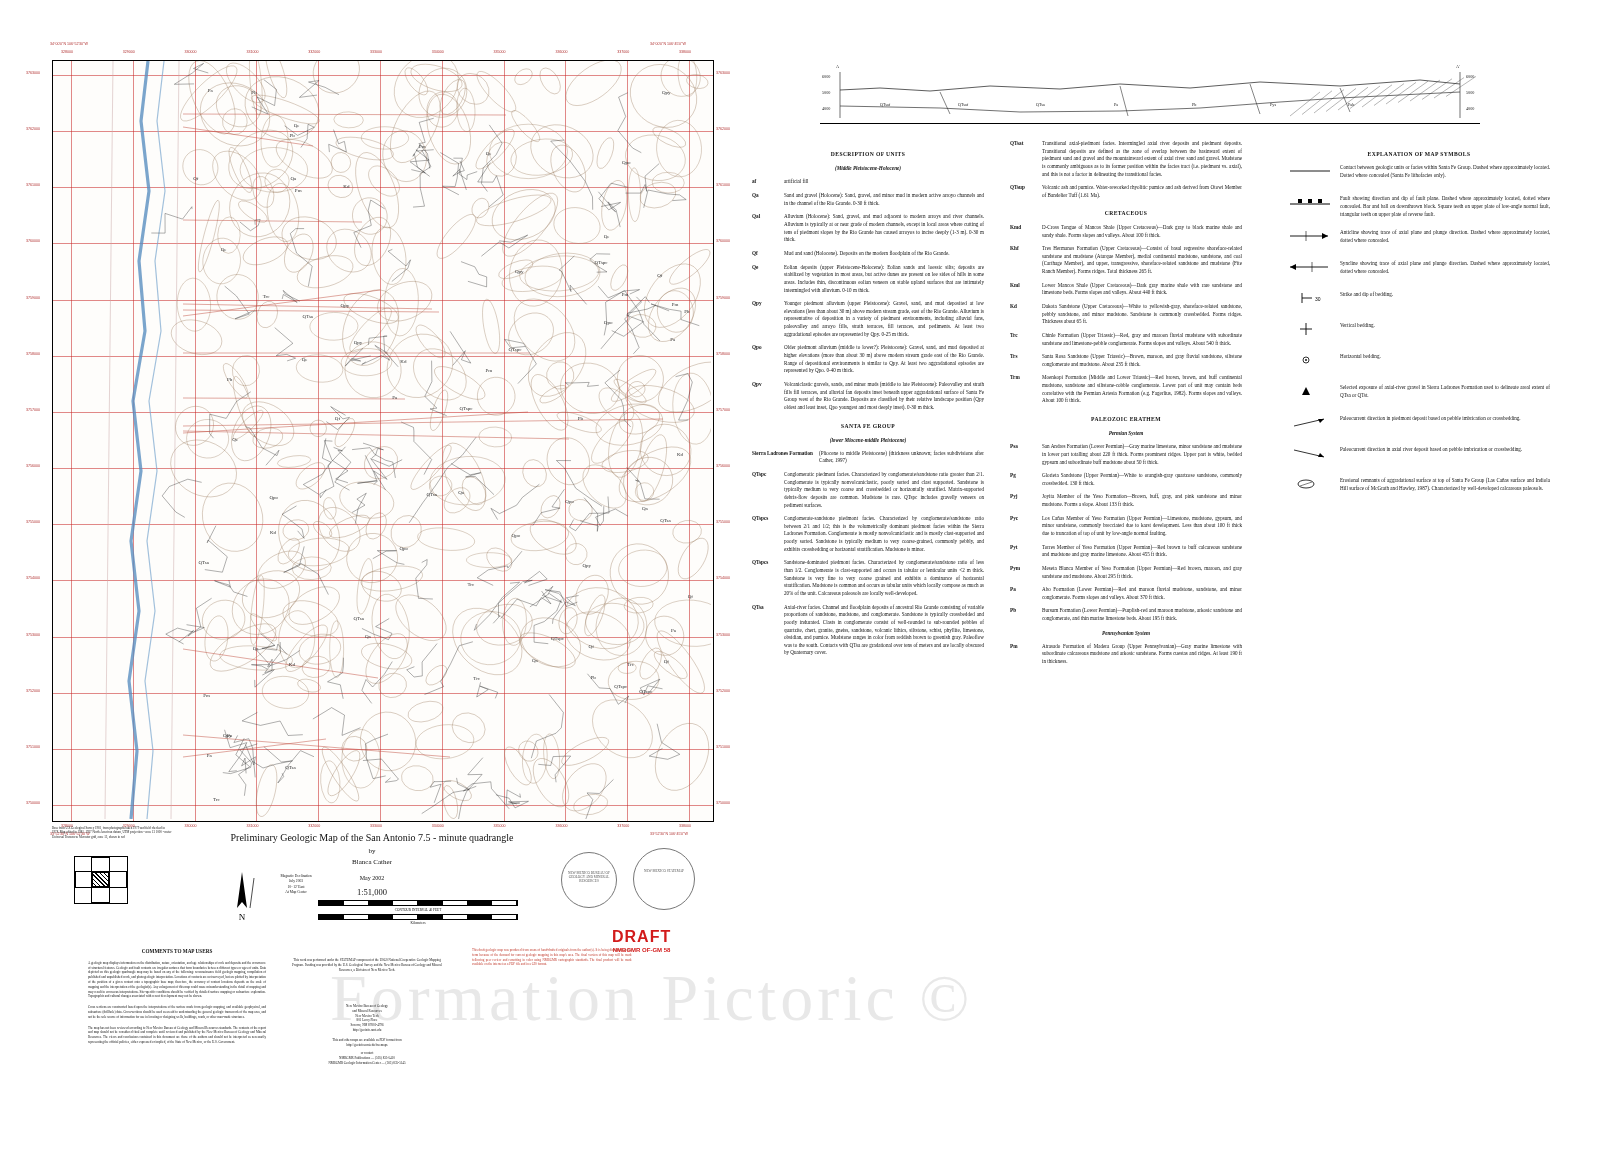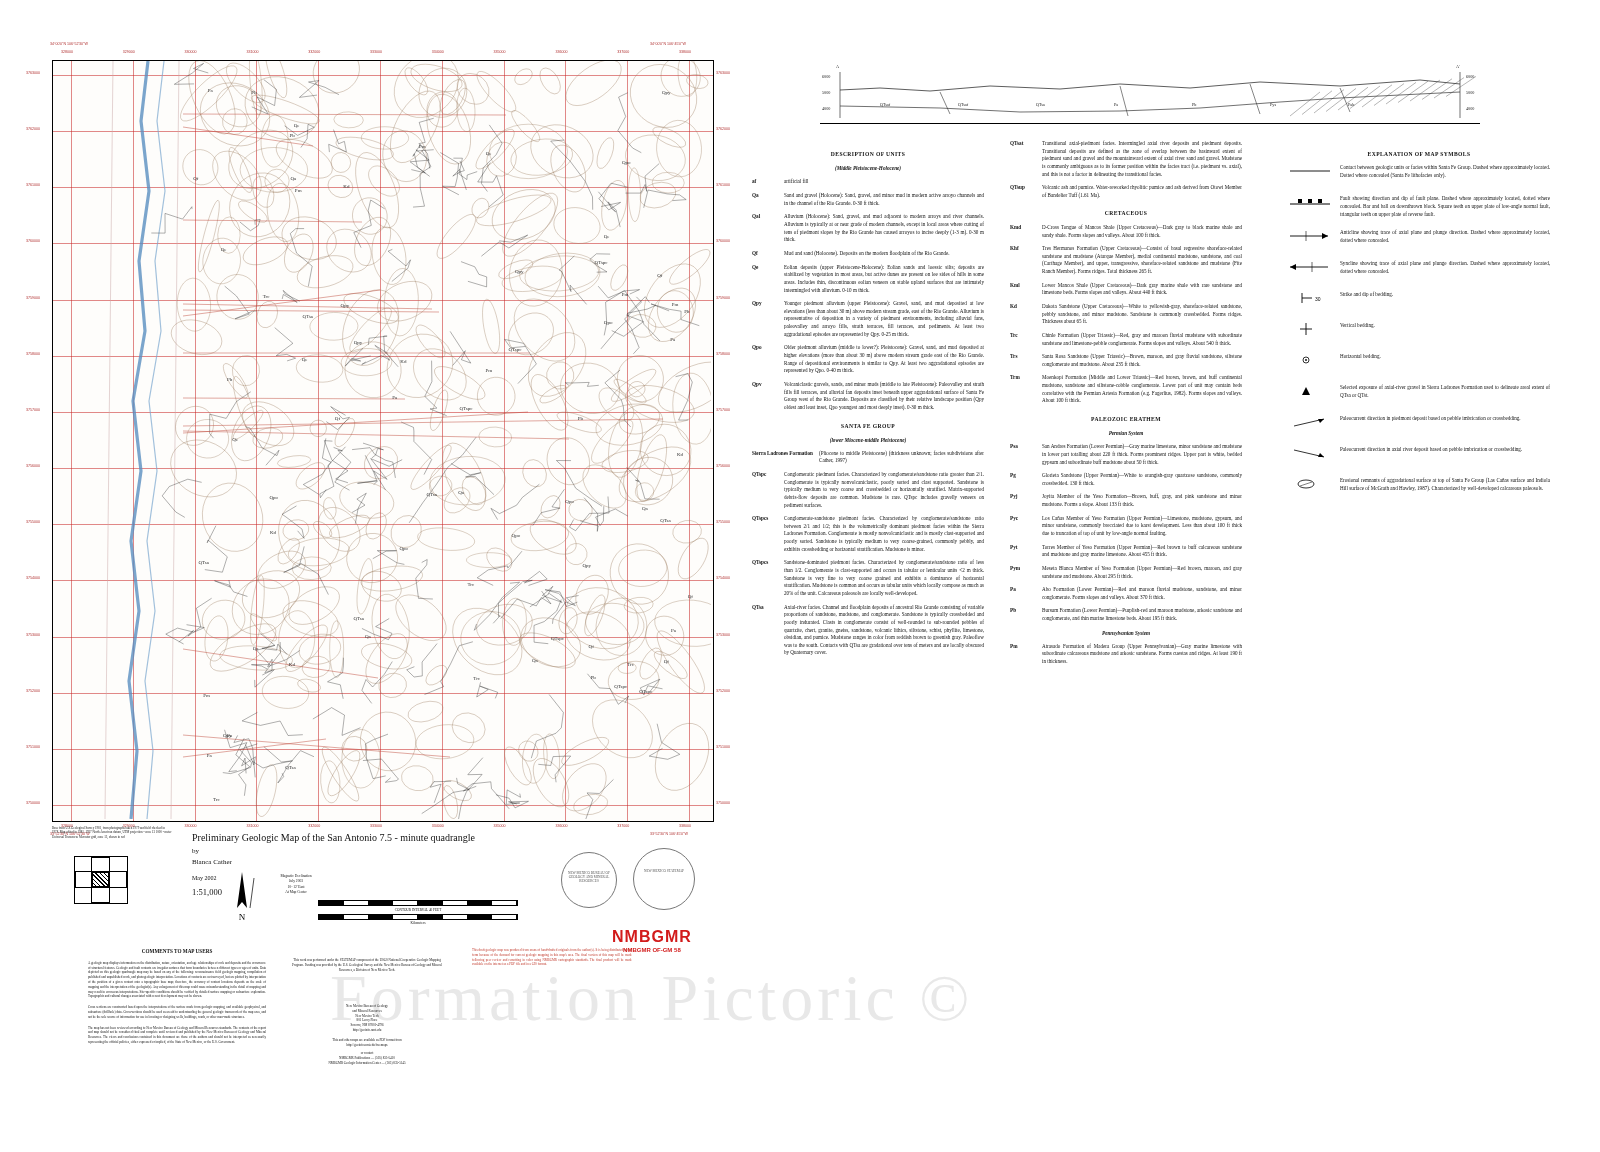--- a/index.html
+++ b/index.html
@@ -33,21 +33,21 @@
   .sym{flex:0 0 26px;font-weight:bold;font-size:5.2px;}
   .desc{flex:1;}
 
   
   .symrow{display:flex;gap:8px;margin-bottom:11px;align-items:flex-start;}
   .symart{flex:0 0 44px;height:20px;position:relative;}
   .symtxt{flex:1;}
 
   
   #titleblock{position:absolute;left:52px;top:824px;width:660px;height:120px;}
-  #map-title{position:absolute;left:140px;top:8px;width:360px;text-align:left;}
+  #map-title{position:absolute;left:140px;top:8px;width:360px;text-align:center;}
   #map-title .t1{font-size:10px;}
   #map-title .t2{font-size:7px;margin-top:4px;}
   #map-title .t3{font-size:7px;margin-top:3px;}
   #map-title .t4{font-size:6px;margin-top:9px;}
   #map-title .t5{font-size:8.5px;margin-top:6px;}
   #credits{position:absolute;left:0;top:2px;width:120px;font-size:3.1px;line-height:1.45;}
   #indexbox{position:absolute;left:22px;top:32px;width:52px;height:46px;border:1px solid #000;}
   #indexbox div{position:absolute;border:1px solid #000;}
   #northarrow{position:absolute;left:168px;top:44px;width:44px;height:56px;}
   #decl{position:absolute;left:212px;top:50px;font-size:3.6px;line-height:1.5;text-align:center;width:64px;}
@@ -975,21 +975,21 @@
       </div>
       <div class="sbcap">Kilometers</div>
     </div>
 
     <div id="seals">
       <div class="seal" style="left:14px;top:6px;width:56px;height:56px;line-height:1.2;padding-top:18px;box-sizing:border-box;">NEW MEXICO BUREAU OF GEOLOGY AND MINERAL RESOURCES</div>
       <div class="seal" style="left:86px;top:2px;width:62px;height:62px;line-height:1.2;padding-top:20px;box-sizing:border-box;">NEW MEXICO STATEMAP</div>
     </div>
 
     <div id="draft">
-      <div class="d1">NMBGMR</div>
+      <div class="d1">DRAFT</div>
       <div class="d2">NMBGMR OF-GM 58</div>
     </div>
   </div>
 
   <div id="notes">
     <div id="n1">
       <h4>COMMENTS TO MAP USERS</h4>
       <p style="margin:0 0 6px;text-align:justify;">A geologic map displays information on the distribution, nature, orientation, and age relationships of rock and deposits and the occurrence of structural features. Geologic and fault contacts are irregular surfaces that form boundaries between different types or ages of units. Data depicted on this geologic quadrangle map may be based on any of the following: reconnaissance field geologic mapping, compilation of published and unpublished work, and photogeologic interpretation. Locations of contacts are not surveyed, but are plotted by interpretation of the position of a given contact onto a topographic base map; therefore, the accuracy of contact locations depends on the scale of mapping and the interpretation of the geologist(s). Any enlargement of this map could cause misunderstanding in the detail of mapping and may result in erroneous interpretations. Site-specific conditions should be verified by detailed surface mapping or subsurface exploration. Topographic and cultural changes associated with recent development may not be shown.</p>
       <p style="margin:0 0 6px;text-align:justify;">Cross sections are constructed based upon the interpretations of the surface made from geologic mapping, and available geophysical, and subsurface (drillhole) data. Cross-sections should be used as an aid to understanding the general geologic framework of the map area, and not be the sole source of information for use in locating or designing wells, buildings, roads, or other man-made structures.</p>
       <p style="margin:0;text-align:justify;">The map has not been reviewed according to New Mexico Bureau of Geology and Mineral Resources standards. The contents of the report and map should not be considered final and complete until reviewed and published by the New Mexico Bureau of Geology and Mineral Resources. The views and conclusions contained in this document are those of the authors and should not be interpreted as necessarily representing the official policies, either expressed or implied, of the State of New Mexico, or the U.S. Government.</p>

